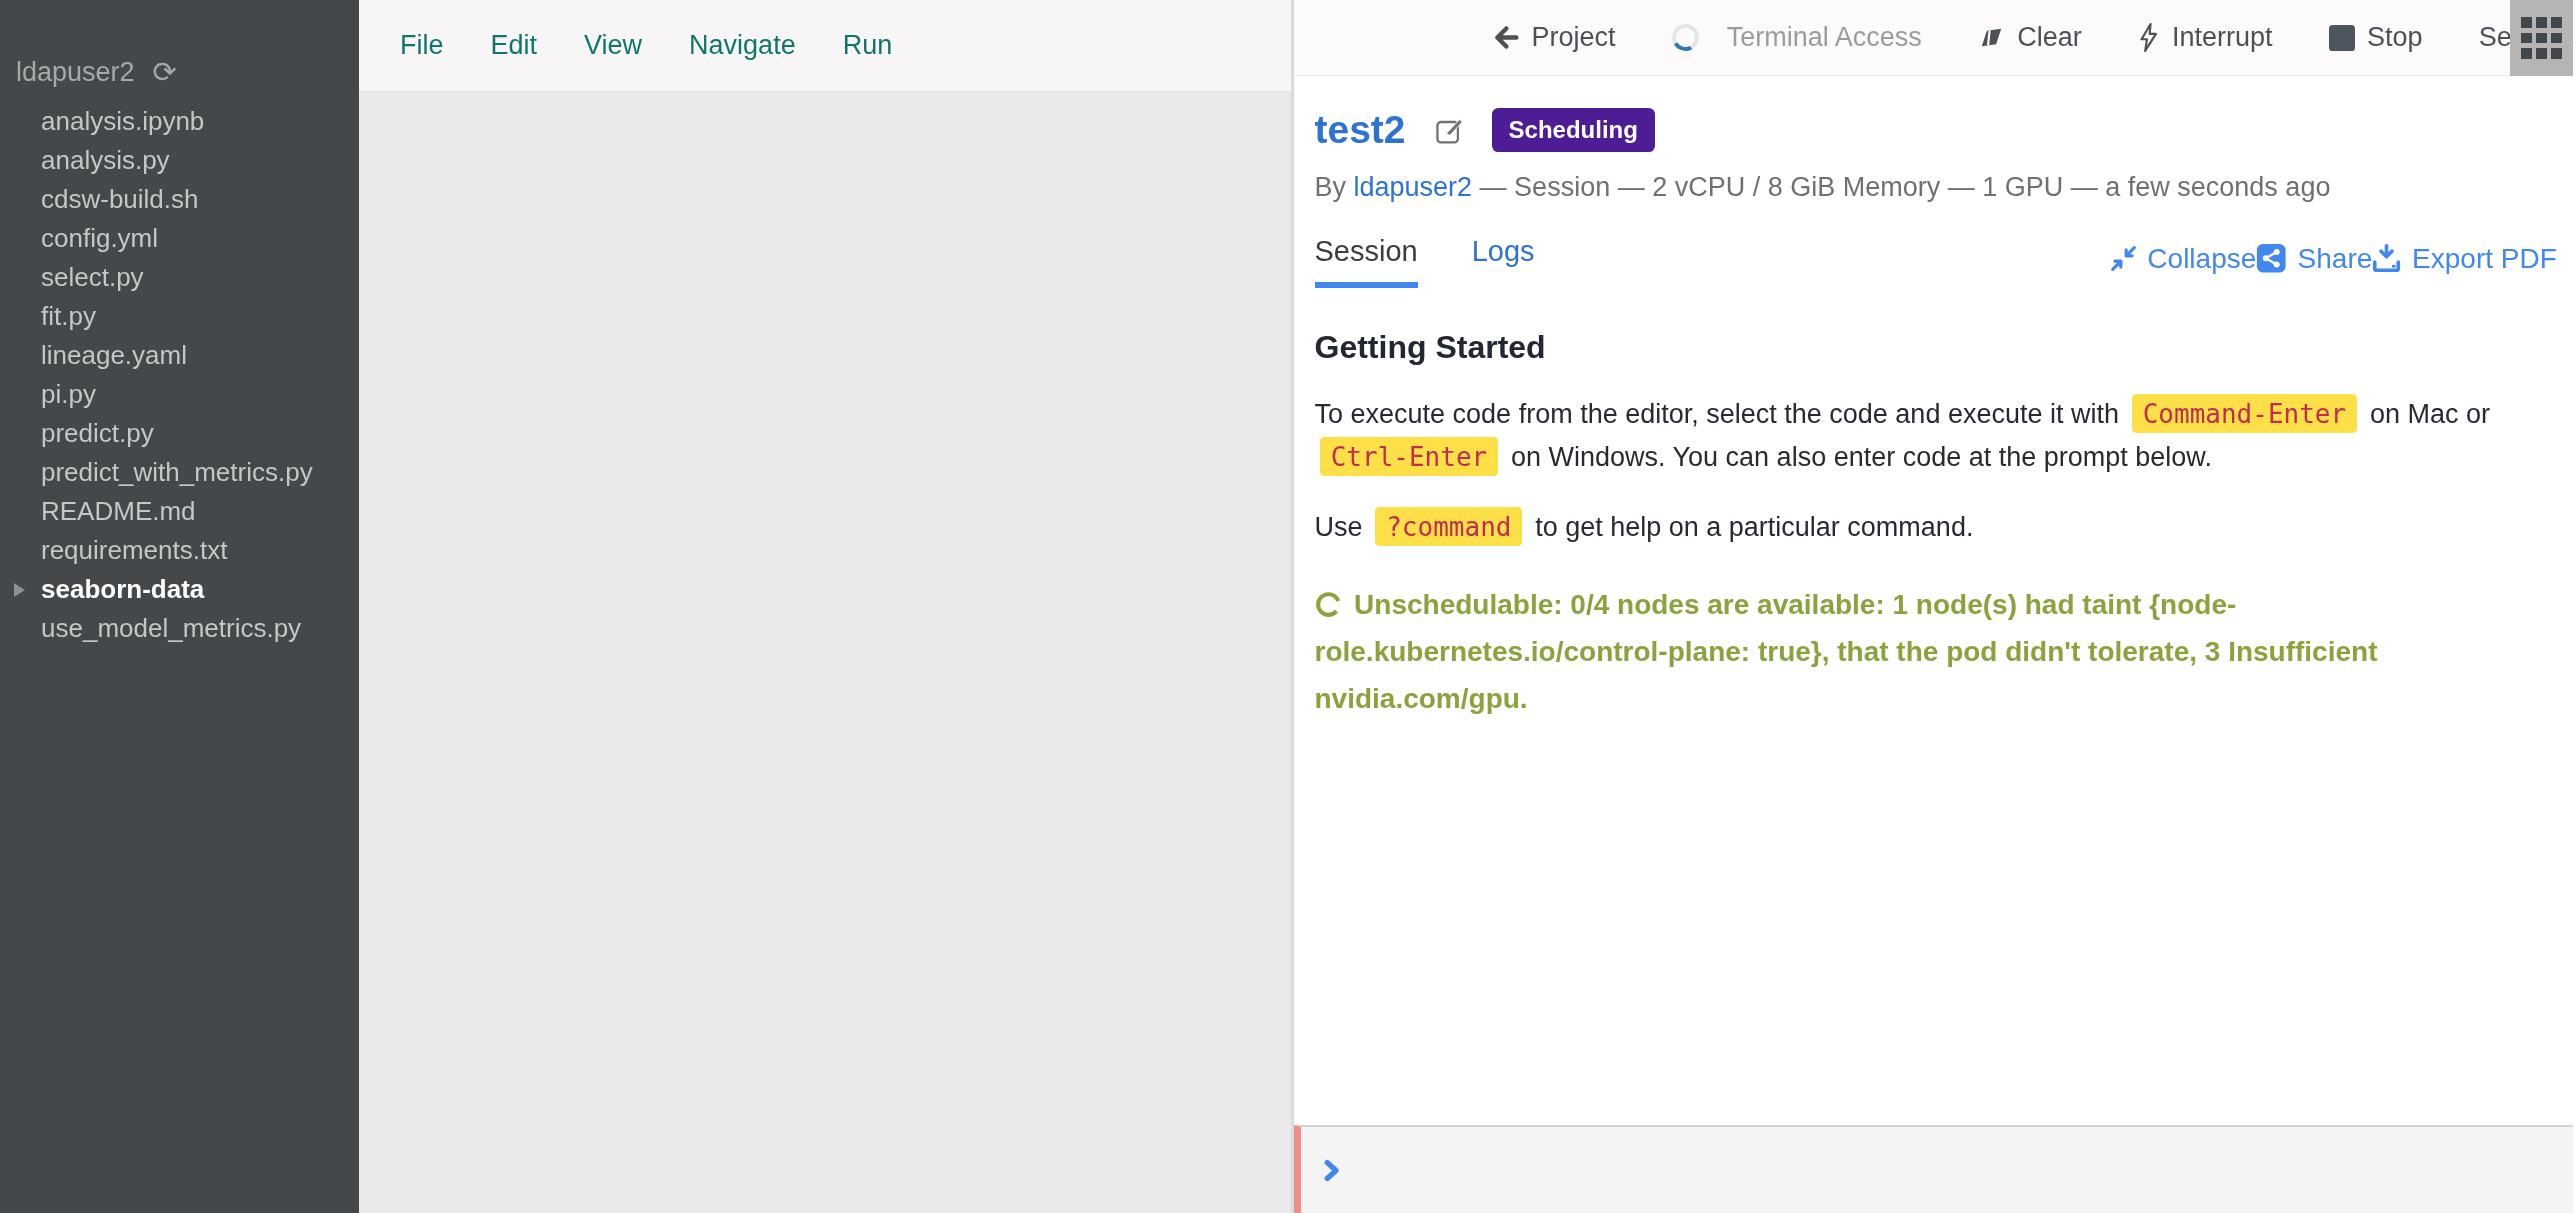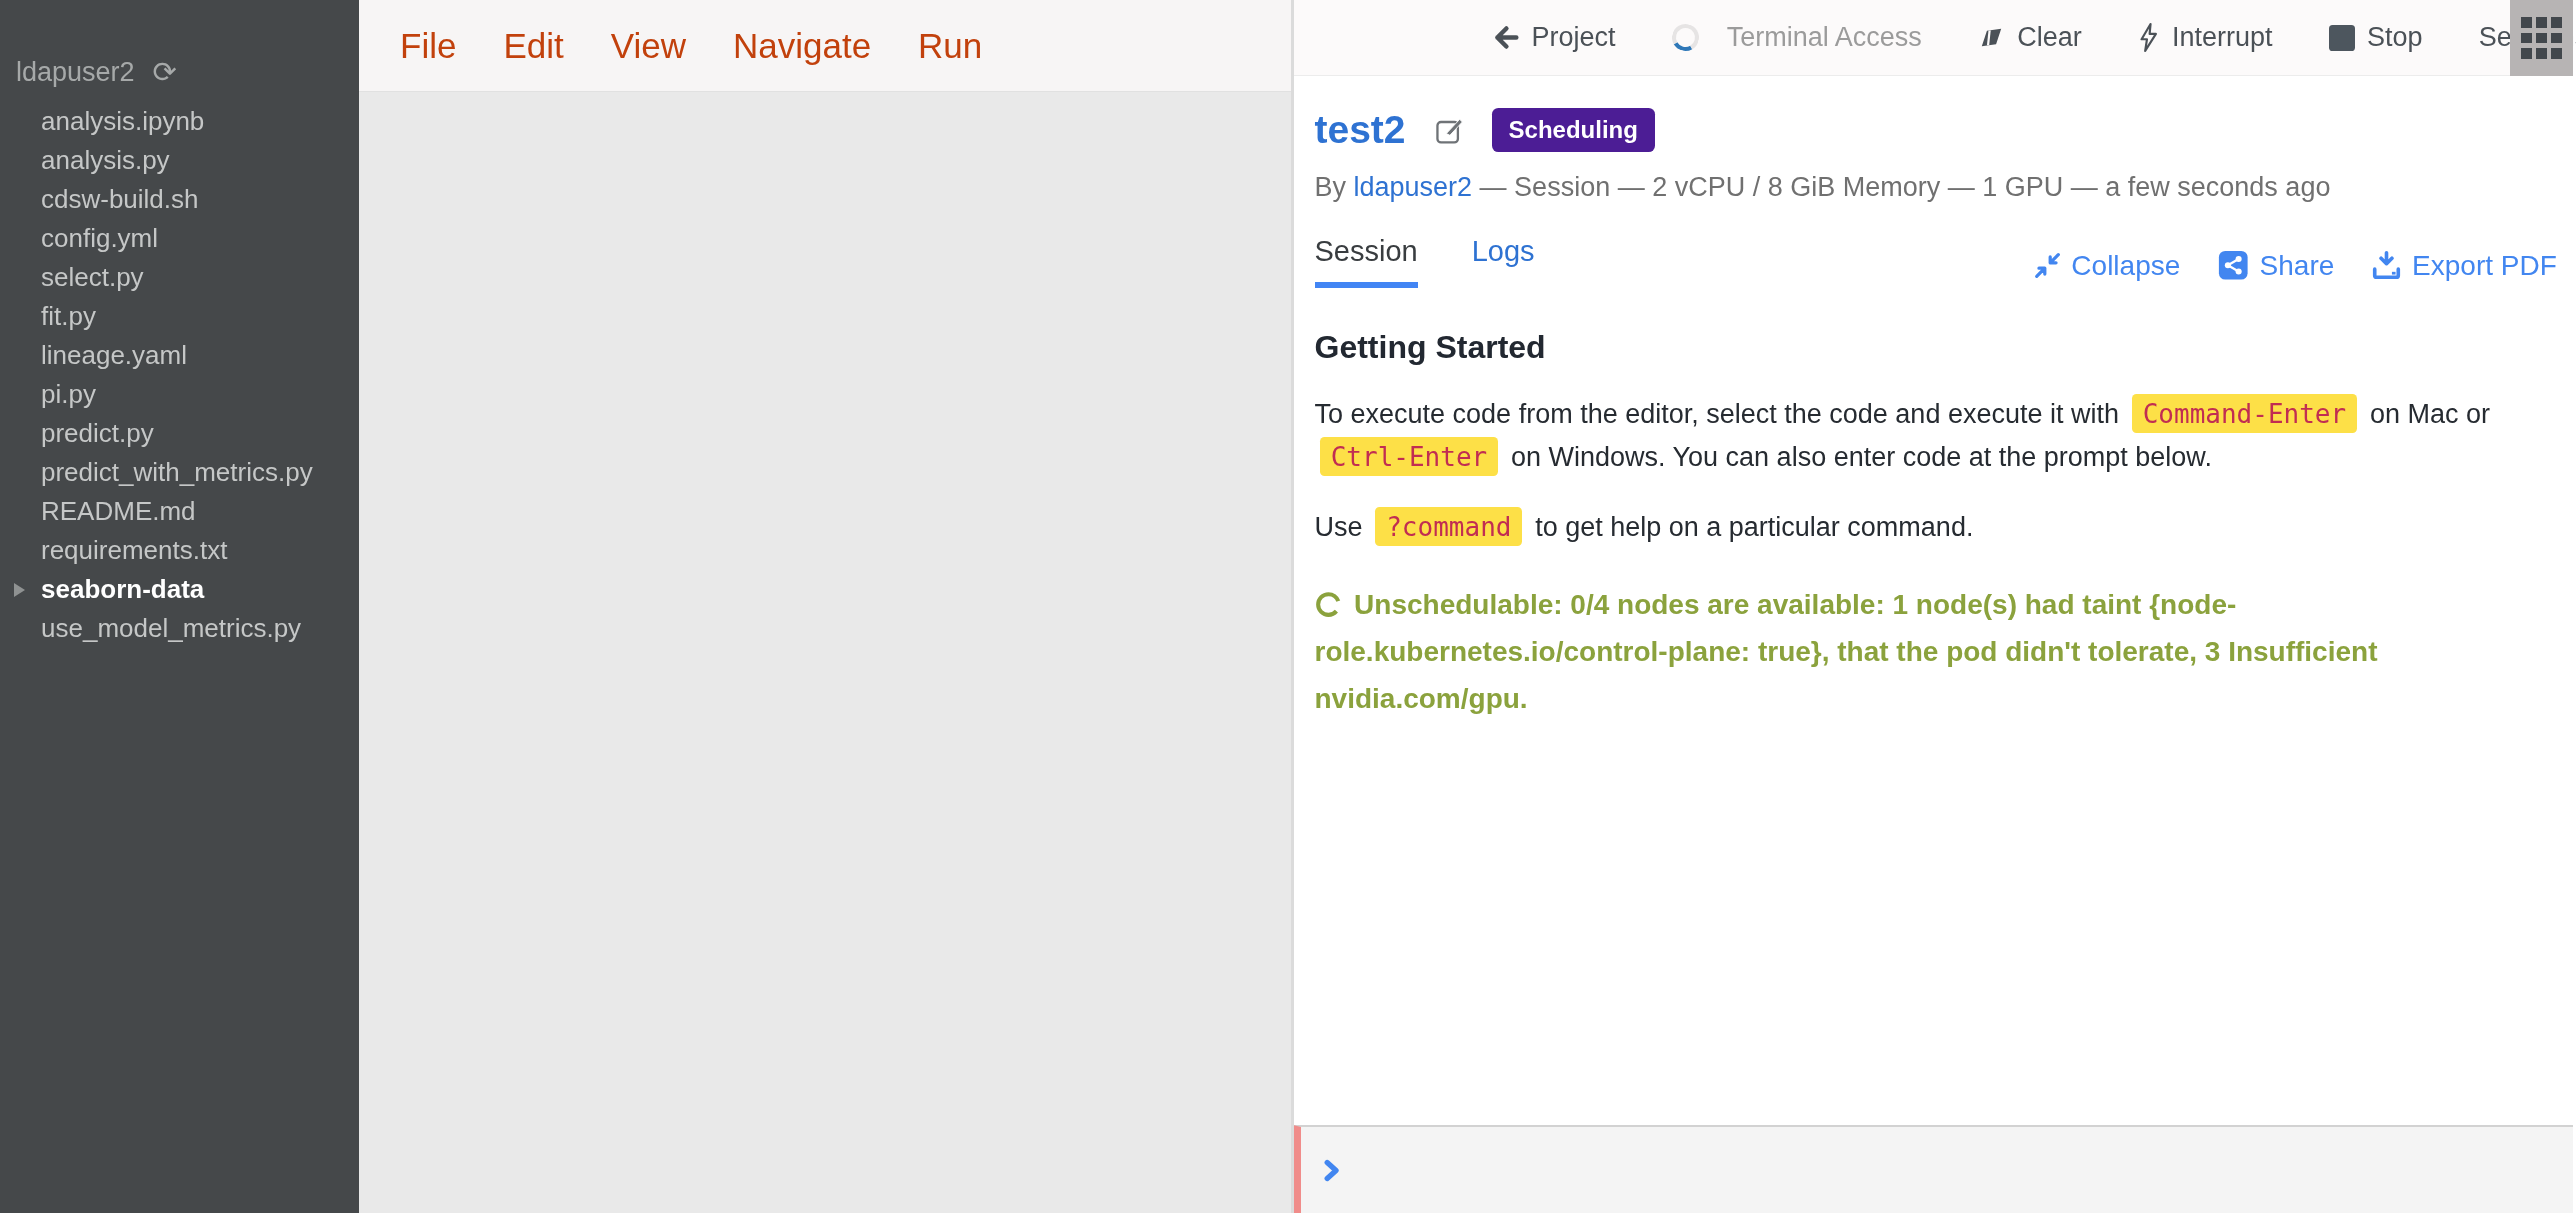--- a/index.html
+++ b/index.html
@@ -18,21 +18,21 @@
     white-space:nowrap; }
   .file-list li.folder { color:#ffffff; font-weight:bold; }
   .caret { position:absolute; left:14.4px; top:12.6px; width:0; height:0;
     border-left:11.7px solid #8f9292; border-top:7.2px solid transparent;
     border-bottom:7.2px solid transparent; }
 
   
   #menubar { position:absolute; left:359px; top:0; width:932px; height:92px;
     background:#f7f5f5; border-bottom:1.8px solid #e1e1e1;
     display:flex; align-items:center; gap:47px; padding-left:41px;
-    font-size:35px; color:#c2410c; z-index:4; }
+    font-size:27px; color:#0f766e; z-index:4; }
   .menu-item { cursor:pointer; }
   #editor { position:absolute; left:359px; top:78px; width:932px; bottom:0;
     background:#e9e9e9; }
   #divider { position:absolute; left:1291px; top:0; width:2.7px; height:1214px;
     background:#dbdbdb; z-index:6; }
 
   
   #right-pane { position:absolute; left:1293px; top:0; right:3px; height:1214px; }
   #toolbar { position:relative; height:76px; background:#fcfafa;
     border-bottom:0.9px solid #ececec; display:flex; align-items:center;
@@ -57,22 +57,22 @@
     padding:8px 17px; border-radius:6.3px; }
   .byline { margin-top:20px; font-size:27px; color:#707070; }
   .byline a { color:#2e72d2; text-decoration:none; cursor:pointer; }
 
   .tabbar { margin-top:32px; display:flex; justify-content:space-between;
     align-items:flex-start; padding-right:3.6px; }
   .tabs { display:flex; gap:54px; font-size:29px; }
   .tab { cursor:pointer; padding-bottom:14.4px; }
   .tab.active { color:#393d40; border-bottom:6.3px solid #4285f4; }
   .tab.inactive { color:#2e72d2; }
-  .actions { display:flex; gap:38px; align-items:flex-start; font-size:28px;
-    color:#4286f0; margin-top:15px; }
+  .actions { display:flex; align-items:flex-start; font-size:28px;
+    color:#4286f0; margin-top:8px; }
   .action { display:flex; align-items:center; gap:10.8px; cursor:pointer; white-space:nowrap; }
 
   .gs-heading { margin-top:41px; font-size:32px; font-weight:bold; color:#222831; }
   .para { margin-top:27px; font-size:27px; color:#262b31; line-height:43px; }
   .para b { font-weight:bold; }
   .chip { font-family:"DejaVu Sans Mono","Liberation Mono",monospace;
     font-size:26px; color:#c12d52; background:#fde047; padding:4.5px 10.8px;
     border-radius:4.5px; margin:0 5.4px; white-space:nowrap; }
 
   .warning { margin-top:32px; font-size:28px; font-weight:bold; color:#8ba23d;

